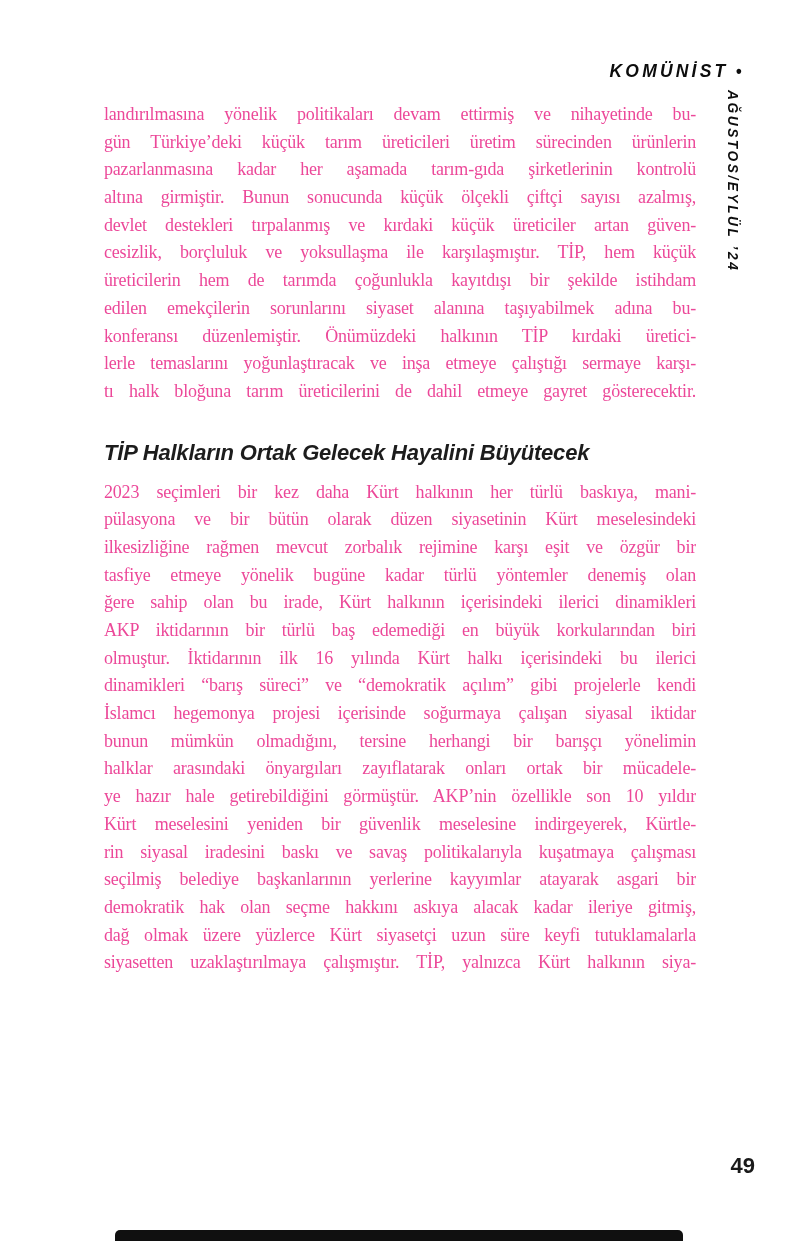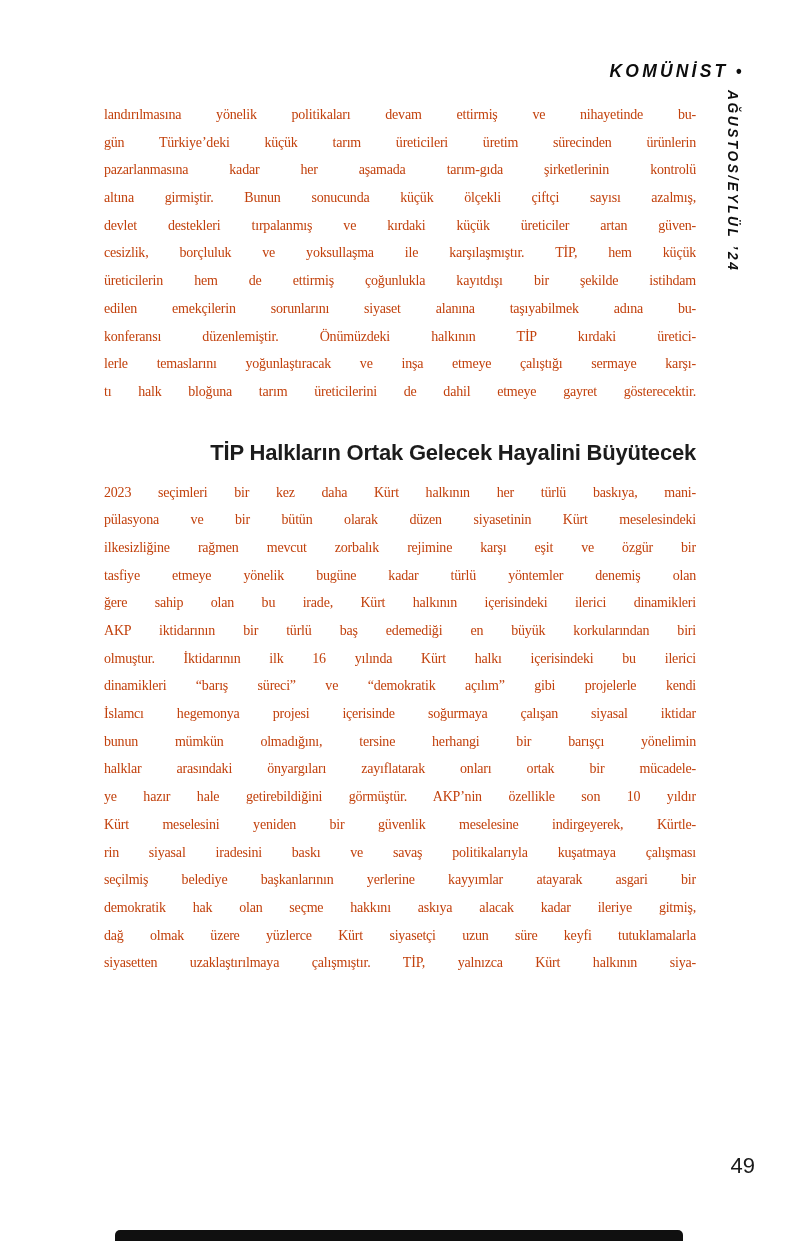--- a/index.html
+++ b/index.html
@@ -16,30 +16,30 @@
 
   
   .issue{position:absolute;left:741px;top:90px;white-space:nowrap;
          font-family:"Liberation Sans", sans-serif;font-style:italic;font-weight:800;
          font-size:14px;letter-spacing:2.6px;color:#0d0d0d;
          transform:rotate(90deg) scaleX(0.98);transform-origin:0 0;}
 
   
   .content{position:absolute;left:104px;top:101px;width:592px;}
   .para{width:592px;}
-  .line{width:592px;height:27.7px;line-height:27.7px;font-size:14px;letter-spacing:-0.2px;
+  .line{width:592px;height:27.7px;line-height:27.7px;font-size:18px;letter-spacing:-0.2px;
         text-align:justify;text-align-last:justify;overflow:hidden;white-space:normal;
-        color:#c2410c;}
+        color:#ec4899;}
   .heading{margin:30px 0 9px 0;padding:0;height:34px;line-height:34px;
            font-family:"Liberation Sans", sans-serif;font-weight:700;font-size:22px;
-           letter-spacing:-0.2px;color:#1c1c1c;text-align:right;}
+           letter-spacing:-0.2px;color:#1c1c1c;text-align:left;font-style:italic;}
 
   
   .folio{position:absolute;top:1153px;right:43px;
-         font-family:"Liberation Sans", sans-serif;font-weight:400;font-size:22px;
+         font-family:"Liberation Sans", sans-serif;font-weight:700;font-size:22px;
          color:#1a1a1a;}
 
   
   .bottom-bar{position:absolute;left:115px;bottom:0;width:568px;height:11px;
               background:#101010;border-radius:5px 5px 0 0;}
 </style>
 </head>
 <body>
 
 <div class="page">
@@ -51,21 +51,21 @@
   <div class="issue">AĞUSTOS/EYLÜL ’24</div>
 
   <div class="content">
     <div class="para">
         <div class="line">landırılmasına yönelik politikaları devam ettirmiş ve nihayetinde bu-</div>
         <div class="line">gün Türkiye’deki küçük tarım üreticileri üretim sürecinden ürünlerin</div>
         <div class="line">pazarlanmasına kadar her aşamada tarım-gıda şirketlerinin kontrolü</div>
         <div class="line">altına girmiştir. Bunun sonucunda küçük ölçekli çiftçi sayısı azalmış,</div>
         <div class="line">devlet destekleri tırpalanmış ve kırdaki küçük üreticiler artan güven-</div>
         <div class="line">cesizlik, borçluluk ve yoksullaşma ile karşılaşmıştır. TİP, hem küçük</div>
-        <div class="line">üreticilerin hem de ettirmiş çoğunlukla kayıtdışı bir şekilde istihdam</div>
+        <div class="line">üreticilerin hem de tarımda çoğunlukla kayıtdışı bir şekilde istihdam</div>
         <div class="line">edilen emekçilerin sorunlarını siyaset alanına taşıyabilmek adına bu-</div>
         <div class="line">konferansı düzenlemiştir. Önümüzdeki halkının TİP kırdaki üretici-</div>
         <div class="line">lerle temaslarını yoğunlaştıracak ve inşa etmeye çalıştığı sermaye karşı-</div>
         <div class="line">tı halk bloğuna tarım üreticilerini de dahil etmeye gayret gösterecektir.</div>
       </div>
 
     <h2 class="heading">TİP Halkların Ortak Gelecek Hayalini Büyütecek</h2>
 
     <div class="para">
         <div class="line">2023 seçimleri bir kez daha Kürt halkının her türlü baskıya, mani-</div>

